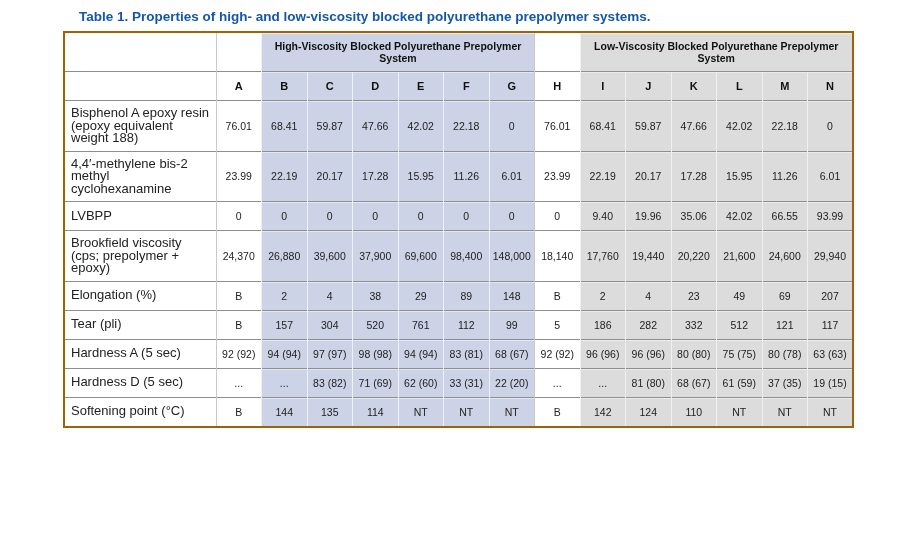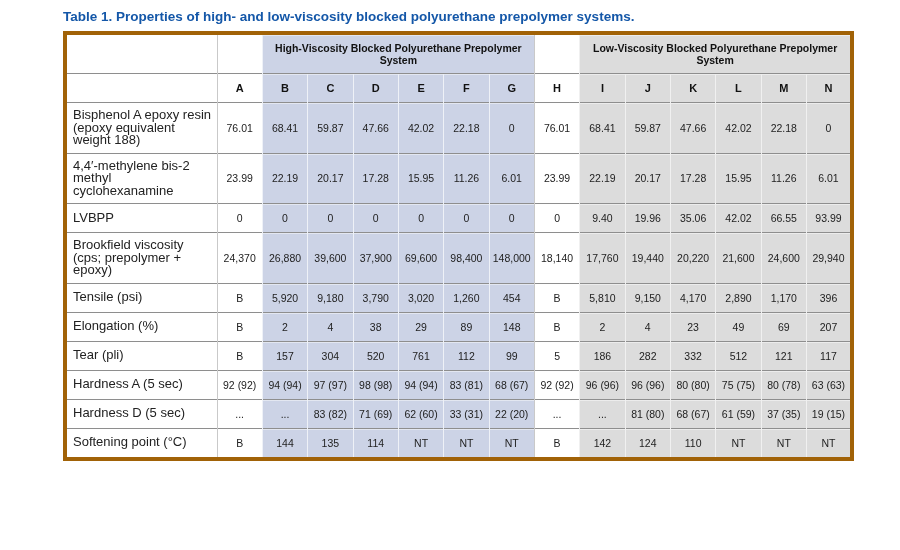--- a/index.html
+++ b/index.html
@@ -4,25 +4,25 @@
 <style>
   html,body{margin:0;padding:0;}
   body{
     width:900px;height:550px;background:#ffffff;
     font-family:"Liberation Sans", sans-serif;
     color:#222;overflow:hidden;
   }
   .page{padding:9px 0 0 63px;}
   .title{
     font-size:13.5px;font-weight:bold;color:#1457a8;
-    margin:0 0 7px 0;letter-spacing:0;
+    margin:0 0 7px 16px;letter-spacing:0;
   }
   table.props{
     border-collapse:collapse;table-layout:fixed;width:791px;
-    border:4px solid #a16207;
+    border:2px solid #a16207;
   }
   col.label-col{width:152px;}
   th,td{
     font-size:10.5px;line-height:12px;
     padding:8px 2px;text-align:center;vertical-align:middle;
     border-top:1px solid #8e8e8e;border-left:1px solid #c9c9c9;
     color:#222;font-weight:normal;
   }
   thead th{font-weight:bold;color:#111;}
   thead tr.groups th{font-size:10.5px;padding:7px 2px;}
@@ -148,37 +148,20 @@
           <td class="hv">148,000</td>
           <td class="plain">18,140</td>
           <td class="lv">17,760</td>
           <td class="lv">19,440</td>
           <td class="lv">20,220</td>
           <td class="lv">21,600</td>
           <td class="lv">24,600</td>
           <td class="lv">29,940</td>
         </tr>
         <tr>
-          <td class="row-label plain">Tensile (psi)</td>
-          <td class="plain">B</td>
-          <td class="hv">5,920</td>
-          <td class="hv">9,180</td>
-          <td class="hv">3,790</td>
-          <td class="hv">3,020</td>
-          <td class="hv">1,260</td>
-          <td class="hv">454</td>
-          <td class="plain">B</td>
-          <td class="lv">5,810</td>
-          <td class="lv">9,150</td>
-          <td class="lv">4,170</td>
-          <td class="lv">2,890</td>
-          <td class="lv">1,170</td>
-          <td class="lv">396</td>
-        </tr>
-        <tr>
           <td class="row-label plain">Elongation (%)</td>
           <td class="plain">B</td>
           <td class="hv">2</td>
           <td class="hv">4</td>
           <td class="hv">38</td>
           <td class="hv">29</td>
           <td class="hv">89</td>
           <td class="hv">148</td>
           <td class="plain">B</td>
           <td class="lv">2</td>

